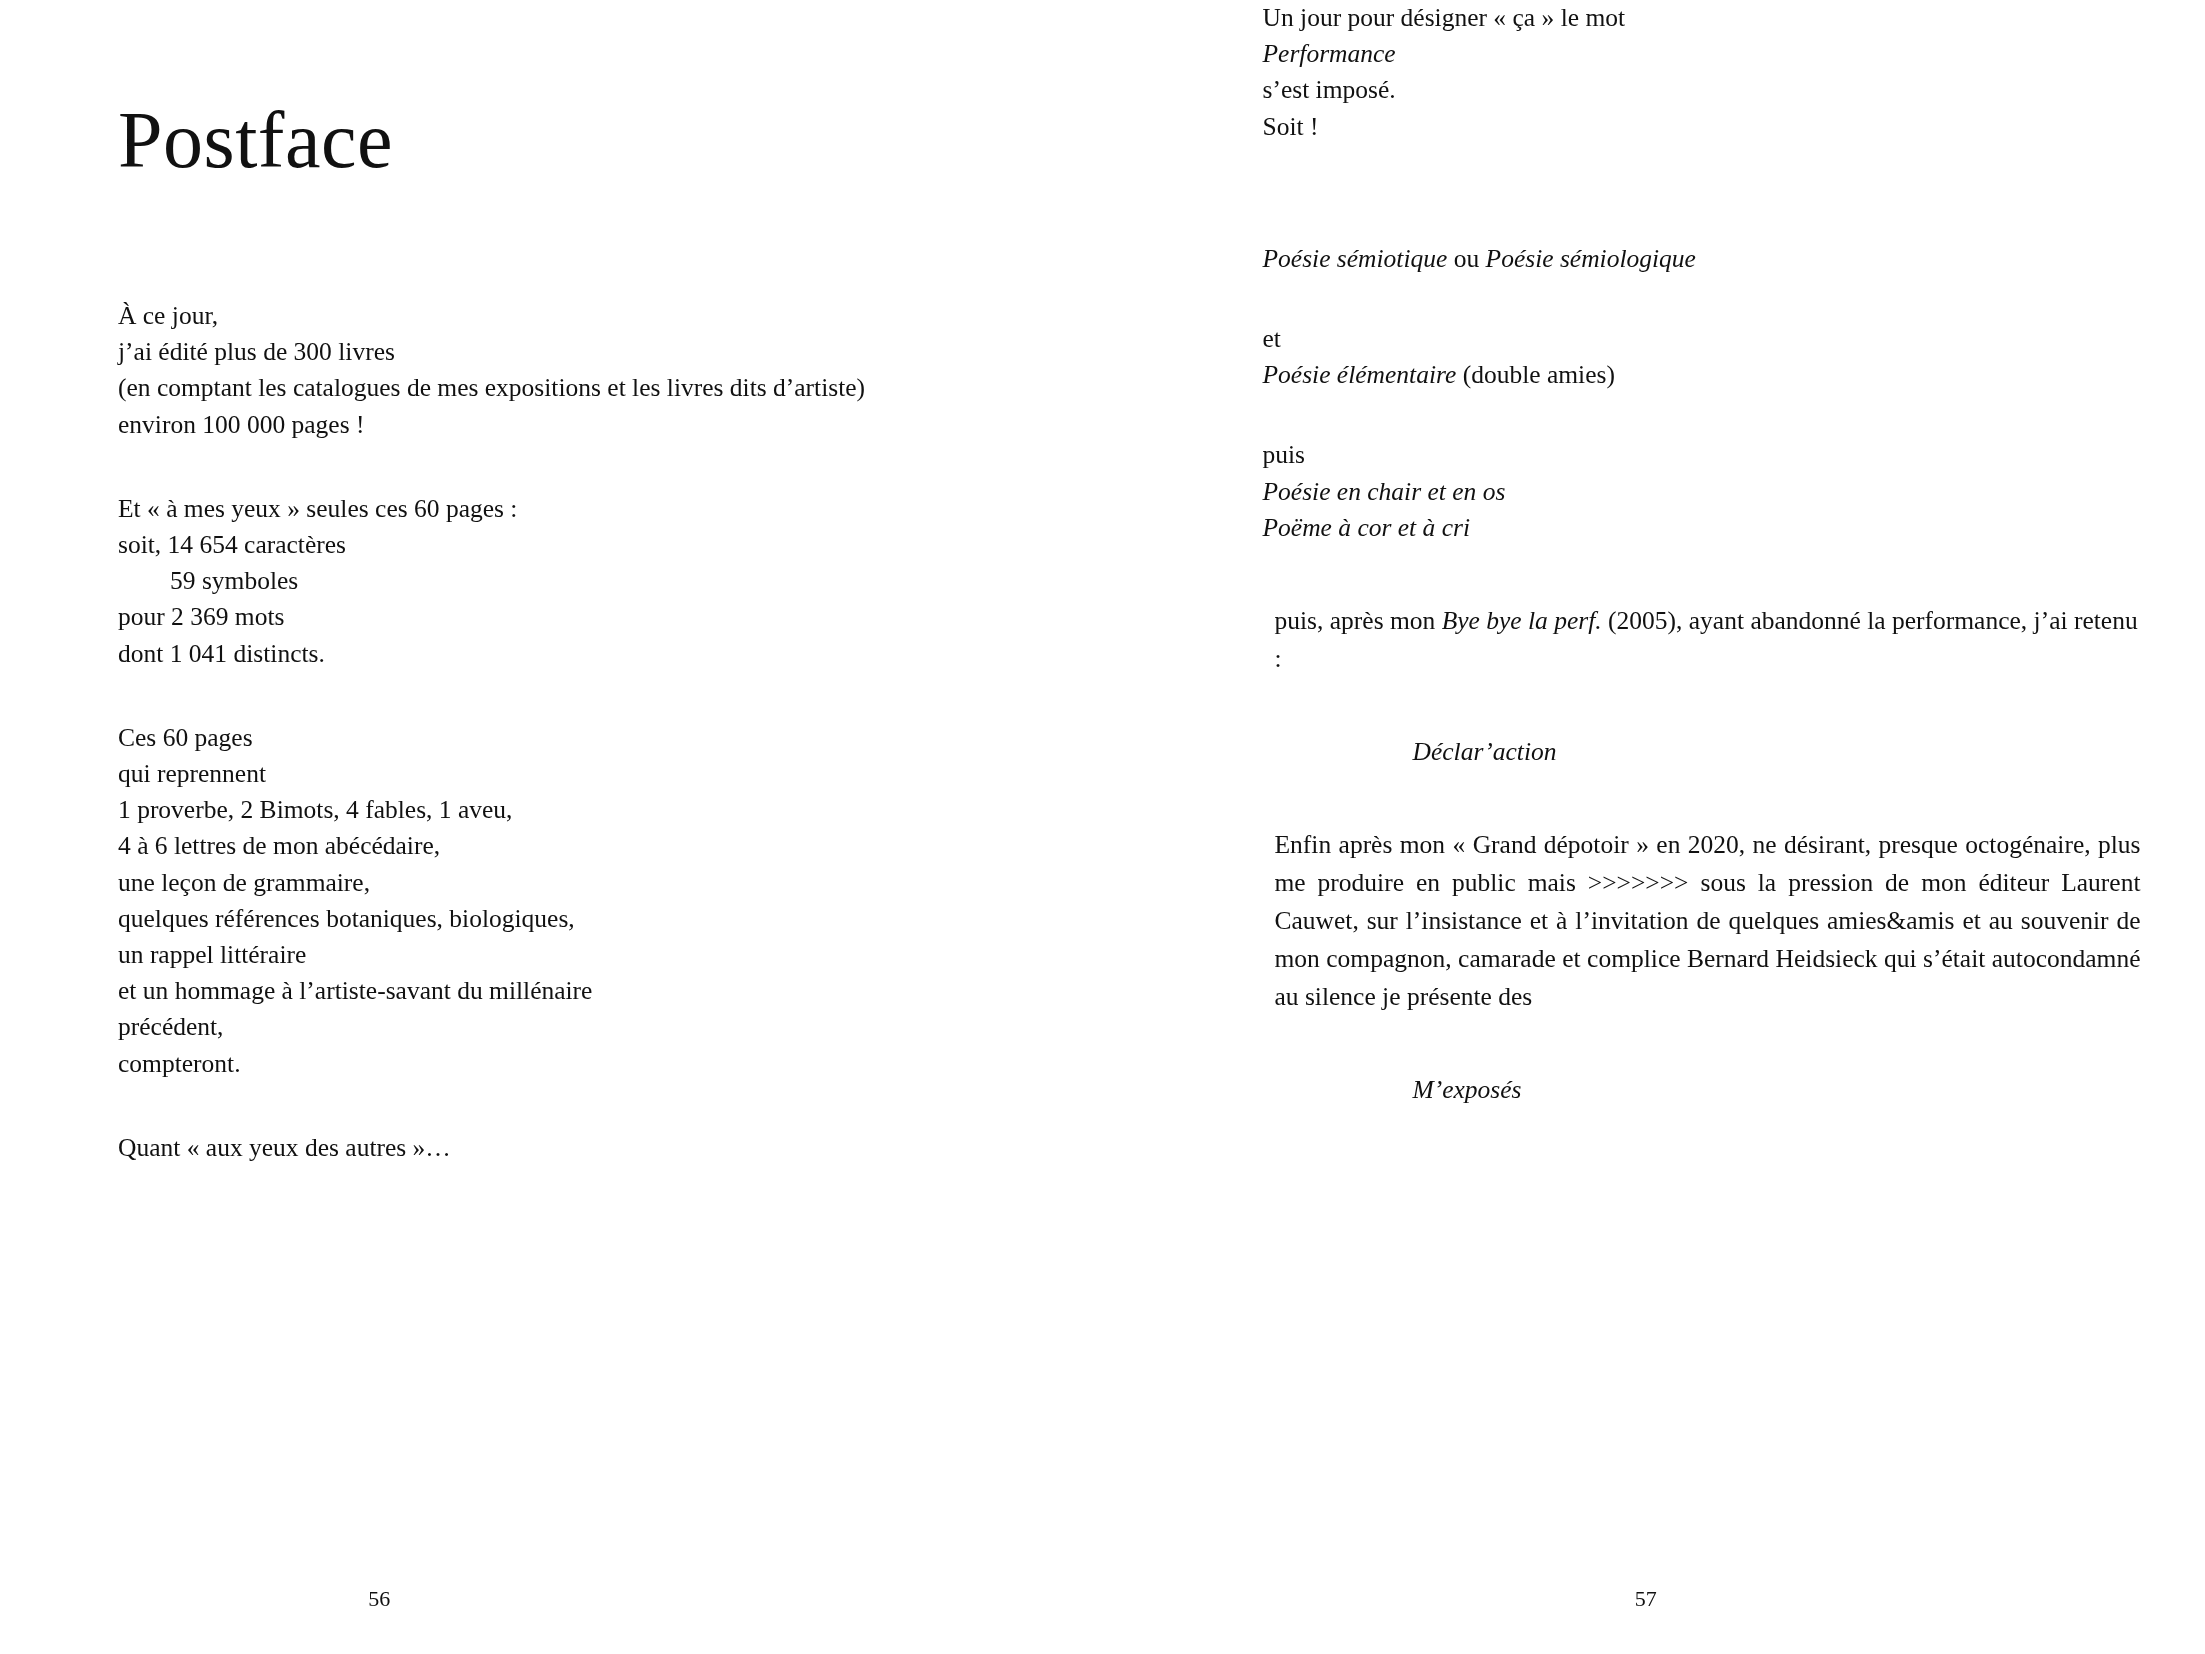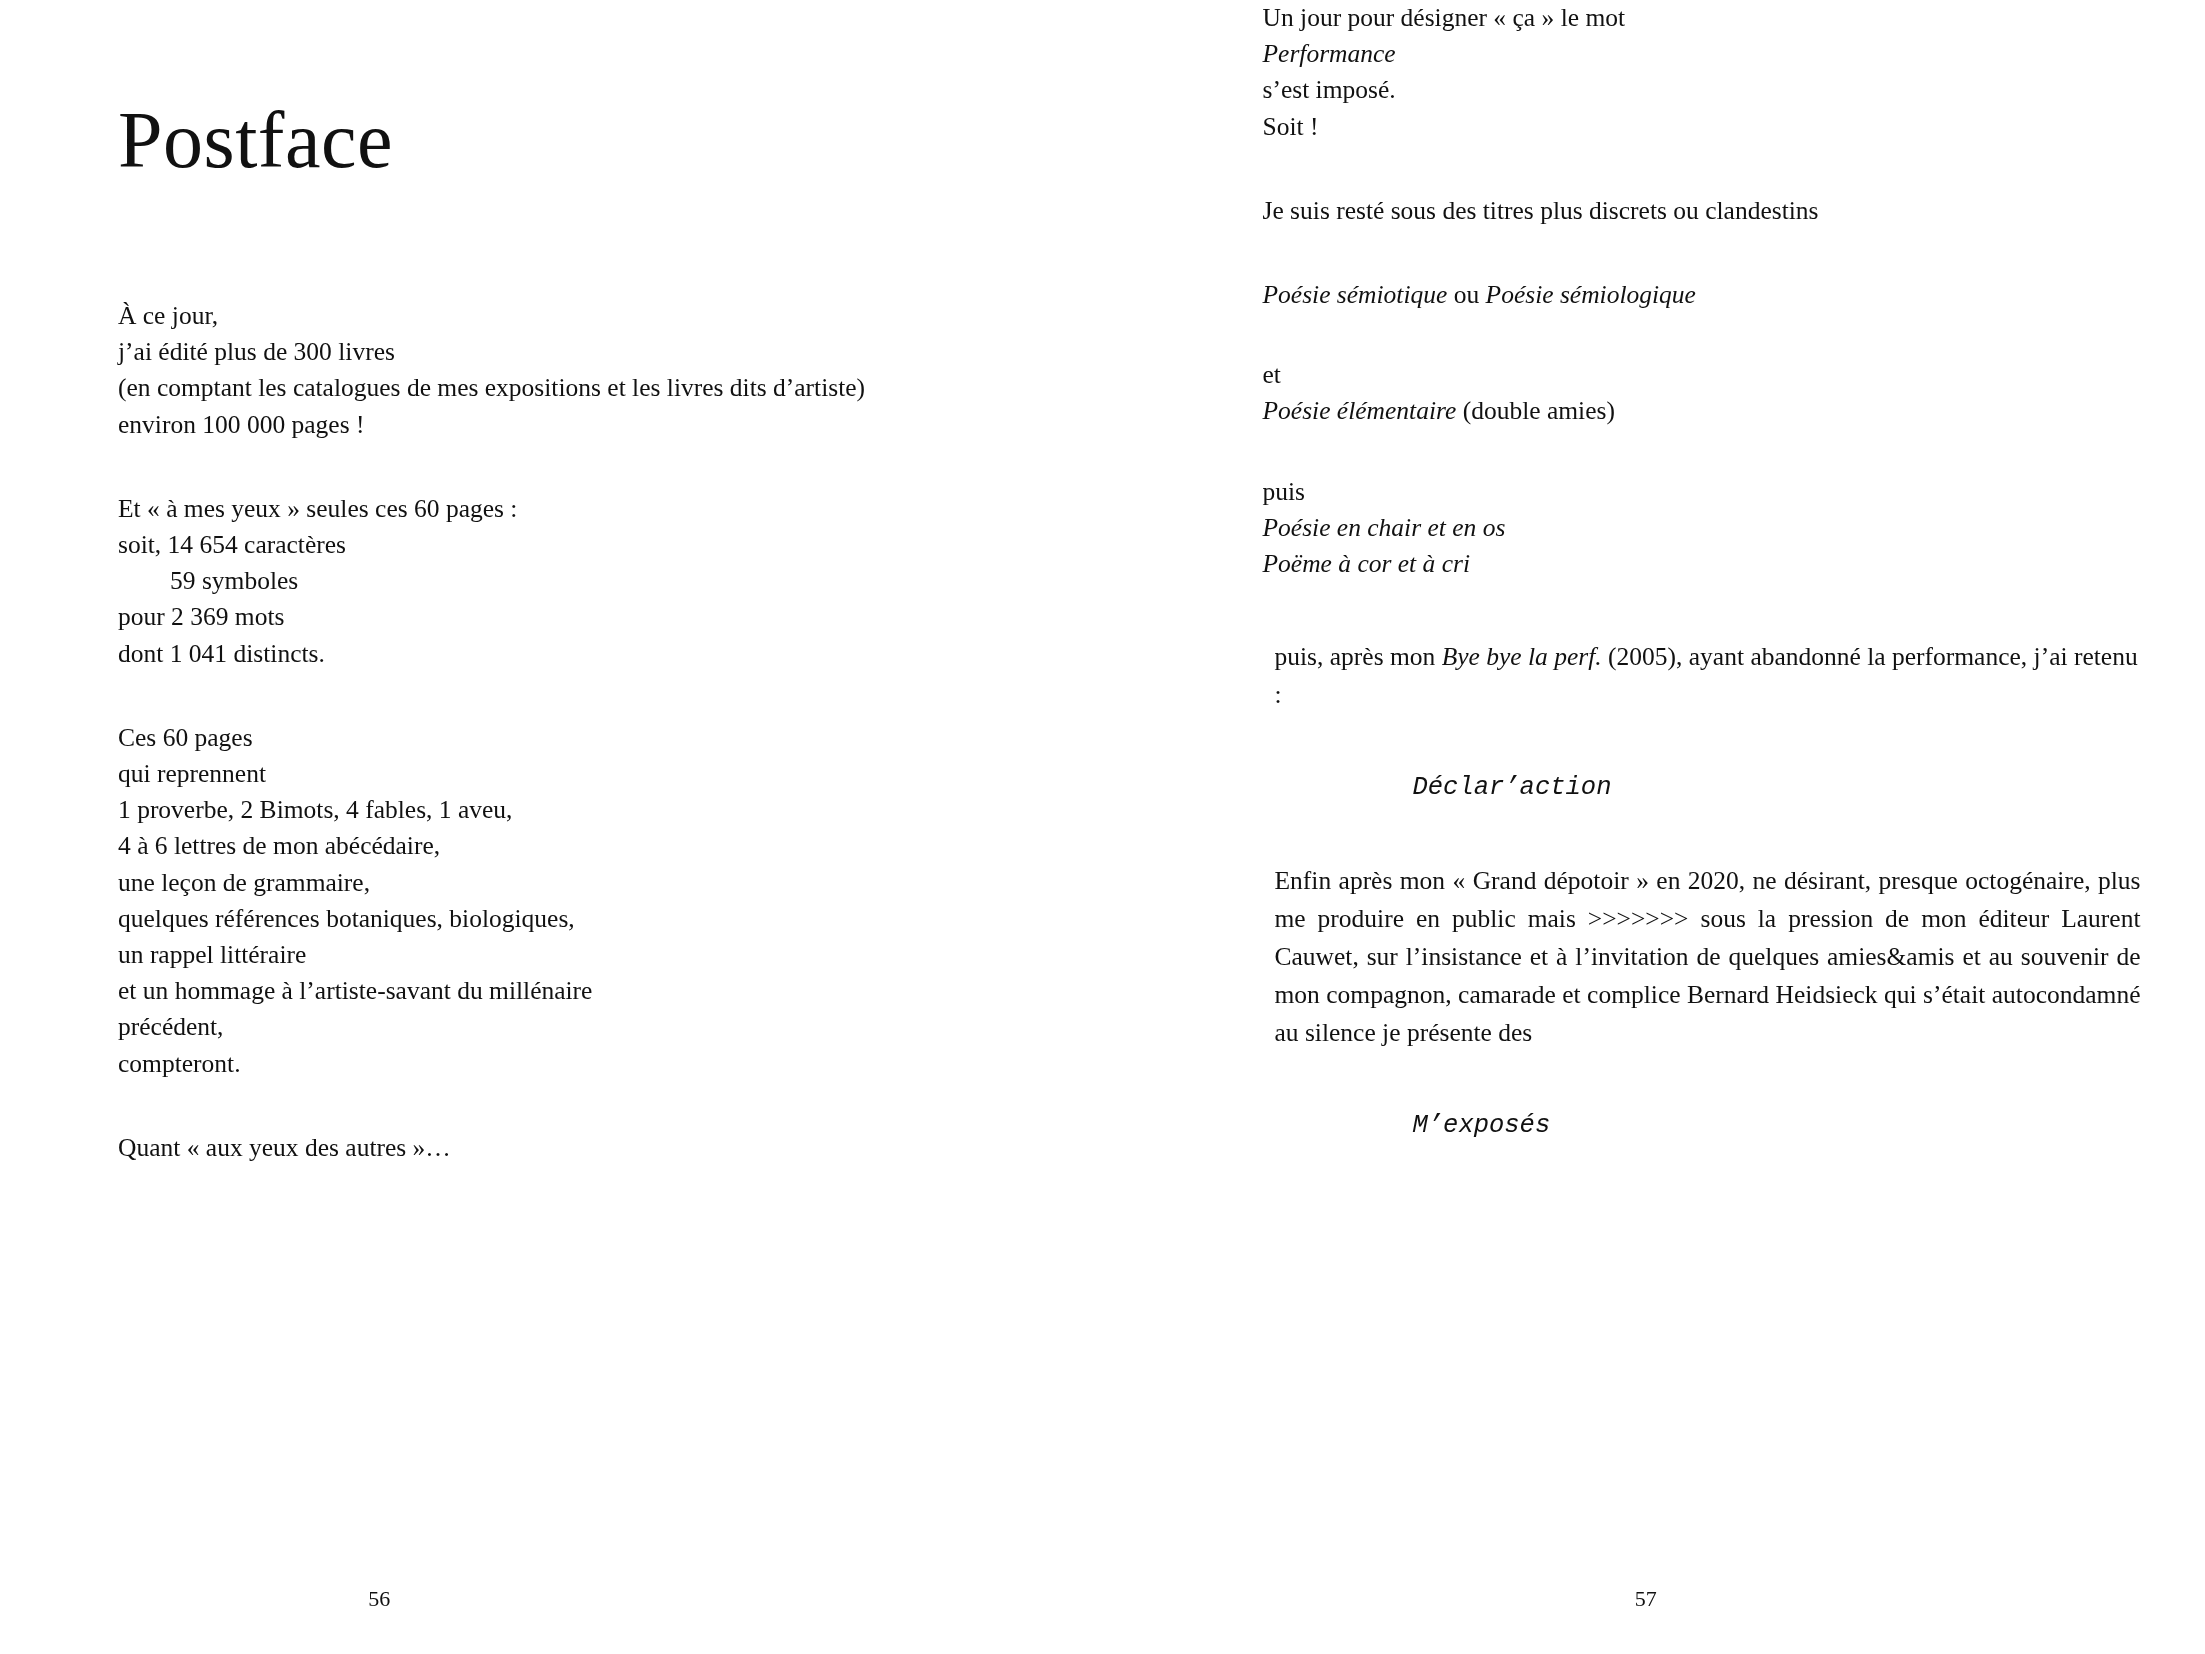--- a/index.html
+++ b/index.html
@@ -64,21 +64,20 @@
   .sp-stanza-lg { height: 48px; }
 
   .indent-sym {
     display: inline-block;
     padding-left: 52px;
   }
 
   .it { font-style: italic; }
   .center-ish {
     padding-left: 150px;
-    font-family: Liberation Mono, monospace;
   }
 
   .para {
     font-size: 25.5px;
     line-height: 1.49;
     margin: 12px;
     text-align: justify;
     text-justify: inter-word;
   }
   .para-nojust {
@@ -159,23 +158,20 @@
 
       <p class="block">
         <span>Un jour pour désigner « ça » le mot</span><br>
         <span class="it">Performance</span><br>
         <span>s’est imposé.</span><br>
         <span>Soit !</span>
       </p>
 
       <div class="sp-stanza-lg"></div>
 
-      <p class="block">
-        <span>Je suis resté sous des titres plus discrets ou clandestins</span>
-      </p>
 
       <div class="sp-stanza-lg"></div>
 
       <p class="block">
         <span class="it">Poésie sémiotique</span><span> ou </span><span class="it">Poésie sémiologique</span>
       </p>
 
       <div class="sp-stanza"></div>
 
       <p class="block">

